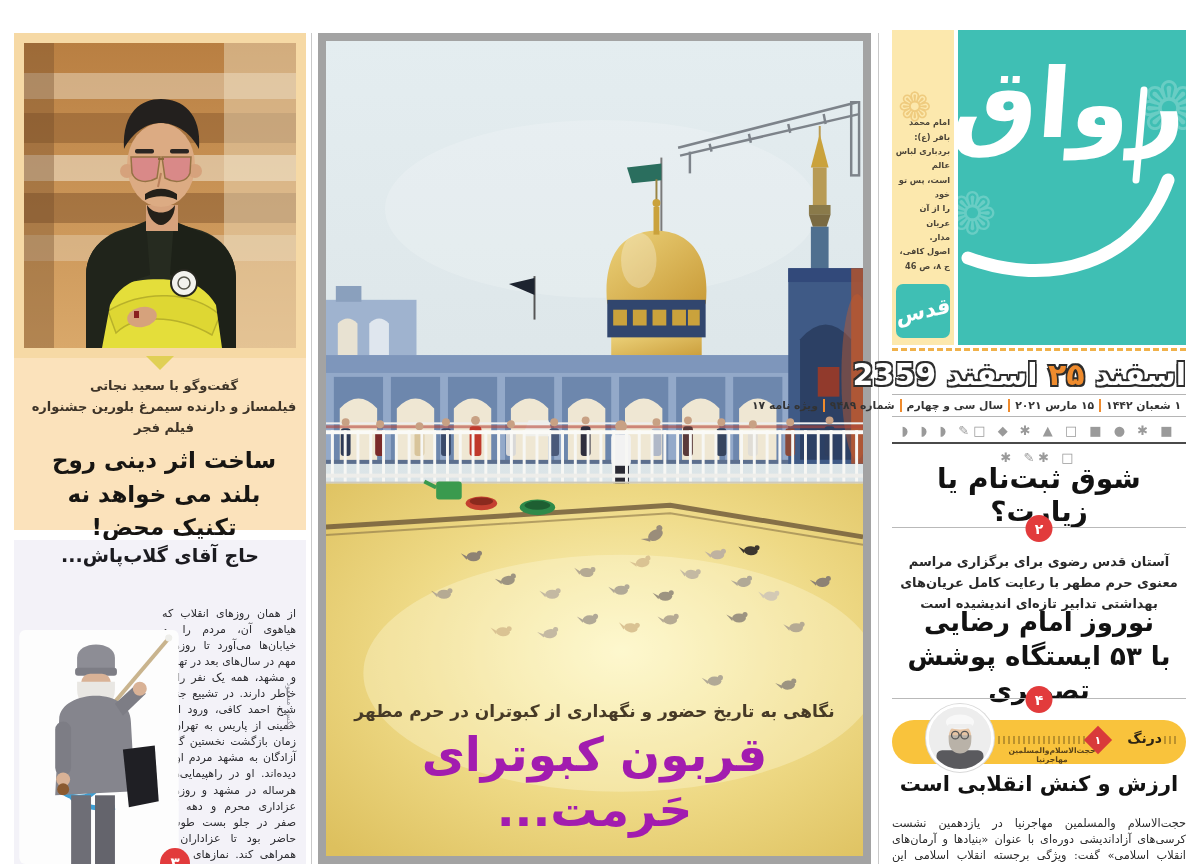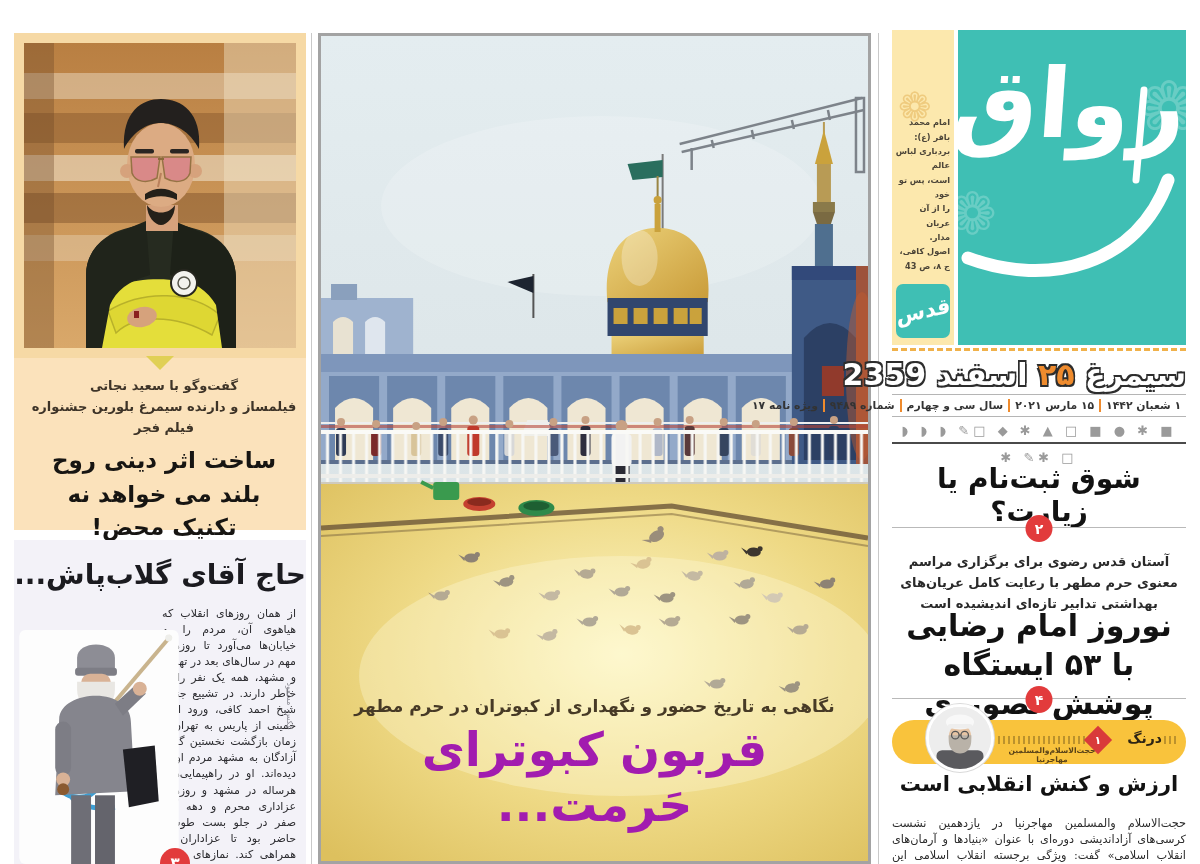--- a/index.html
+++ b/index.html
@@ -20,32 +20,32 @@
   #left-notch { left:146px; top:356px; width:0; height:0;
     border-left:14px solid transparent; border-right:14px solid transparent;
     border-top:14px solid #e0d055; z-index:3; }
   #interview-box { left:14px; top:358px; width:292px; height:172px;
     background:#fbe2bb; padding-top:18px;padding-left:8px; }
   .kicker-sm { font-size:13px; font-weight:700; color:#3e3428; line-height:1.6; }
   #interview-headline { margin-top:6px; font-size:23px; font-weight:700;
     color:#171512; line-height:1.45; padding:0 10px; }
   #feature-box { left:14px; top:540px; width:292px; height:324px;
     background:#f3f2f8; overflow:hidden; }
-  #feature-headline { margin-top:18px; font-size:28px; font-weight:700; color:#1b1b20; }
+  #feature-headline { margin-top:4px; font-size:19px; font-weight:700; color:#1b1b20; }
   #feature-body { position:absolute; right:10px; top:66px; width:134px;
     font-size:11px; line-height:1.46; color:#2c2c30; text-align:justify; }
   #oldman-wrap { position:absolute; left:4px; bottom:0; width:162px; height:234px; }
   #oldman-wrap svg { width:100%; height:100%; display:block; }
   .photo-credit { position:absolute; right:12px; top:190px; font-size:8px;
     color:#8d8d95; white-space:nowrap; transform:rotate(90deg);
     transform-origin:right top; }
 
   
   #center-frame { left:318px; top:33px; width:553px; height:831px;
-    border:3px solid #a3a3a3; background:#e9dd9a; }
+    border:8px solid #a3a3a3; background:#e9dd9a; }
   #center-frame svg { display:block; width:100%; height:100%; }
   #center-kicker { left:0; right:0; top:660px; font-size:17px; font-weight:700;
     color:#473a26; }
   #center-headline { left:0; right:0; top:686px; font-size:47px; font-weight:700;
     color:#a21caf; letter-spacing:-1px; }
 
   
   #masthead { left:892px; top:30px; width:294px; height:315px; display:flex; gap:4px; }
   #quote-strip { position:relative; width:62px; height:100%; background:#fce8ad; }
   #quote-strip .ornament { position:absolute; top:54px; left:6px; font-size:40px;
@@ -94,21 +94,21 @@
   #art1-headline { left:892px; top:462px; width:294px; font-size:28px;
     font-weight:700; color:#121212; }
   .badge-divider { position:absolute; width:294px; left:892px; height:0;
     border-top:1px solid #b9b9b9; }
   .badge { position:absolute; left:50%; top:-13px; transform:translateX(-50%);
     width:27px; height:27px; border-radius:50%; background:#e23b3c; color:#fff;
     font-size:14px; font-weight:700; display:flex; align-items:center;
     justify-content:center; }
   #art1-body { left:892px; top:551px; width:294px; font-size:13px; font-weight:700;
     line-height:1.62; color:#2a2a2a; }
-  #art2-headline { left:892px; top:606px; width:294px; font-size:30px;
+  #art2-headline { left:892px; top:606px; width:294px; font-size:26px;
     font-weight:700; color:#121212; line-height:1.3; }
 
   
   #derang { left:892px; top:712px; width:294px; height:56px; }
   #derang-pill { position:absolute; left:0; right:0; top:8px; height:44px;
     background:#f9c33c; border-radius:22px; }
   #derang-dots-l, #derang-dots-r { position:absolute; top:24px; height:8px;
     background:repeating-linear-gradient(90deg,#8a6a20 0 2px,transparent 2px 5px);
     opacity:.55; }
   #derang-dots-l { left:106px; width:106px; }
@@ -432,41 +432,41 @@
 
 <div class="abs" id="masthead">
   <div id="quote-strip">
     <span class="ornament">❁</span>
     <div id="quote-text" class="rtl">
       <div>امام محمد باقر (ع):</div>
       <div>بردباری لباس عالم</div>
       <div>است، پس تو خود</div>
       <div>را از آن عریان</div>
       <div>مدار.</div>
-      <div>اصول کافی، ج ۸، ص 43</div>
+      <div>اصول کافی، ج ۸، ص 46</div>
     </div>
     <div id="quds-logo">
       <span>قدس</span>
     </div>
   </div>
   <div id="teal-block">
     <span class="teal-ornament" style="right:-14px; top:36px;">❁</span>
     <span class="teal-ornament" style="left:-10px; top:150px; font-size:58px;">❁</span>
     <div id="logo-word" class="rtl">رواق</div>
     <svg id="logo-swoosh" width="228" height="315" viewBox="0 0 228 315">
       <path d="M 210 150 C 180 235 90 258 10 228" stroke="#ffffff" stroke-width="13" fill="none" stroke-linecap="round"></path>
       <path d="M 186 60 L 178 150" stroke="#ffffff" stroke-width="7" fill="none" stroke-linecap="round"></path>
     </svg>
   </div>
 </div>
 
 <div class="abs" id="dateline">
   <div id="date-row">
     <div id="date-text">
-      <span>سیمرغ</span>
+      <span>اسفند</span>
       <span class="day">۲۵</span>
       <span>اسفند 2359</span>
     </div>
   </div>
   <div id="subline">
     <span class="seg">۱ شعبان ۱۴۴۲</span>
     <span class="seg">۱۵ مارس ۲۰۲۱</span>
     <span class="seg">سال سی و چهارم</span>
     <span class="seg">شماره ۹۴۸۹</span>
     <span class="seg">ویژه نامه ۱۷</span>

